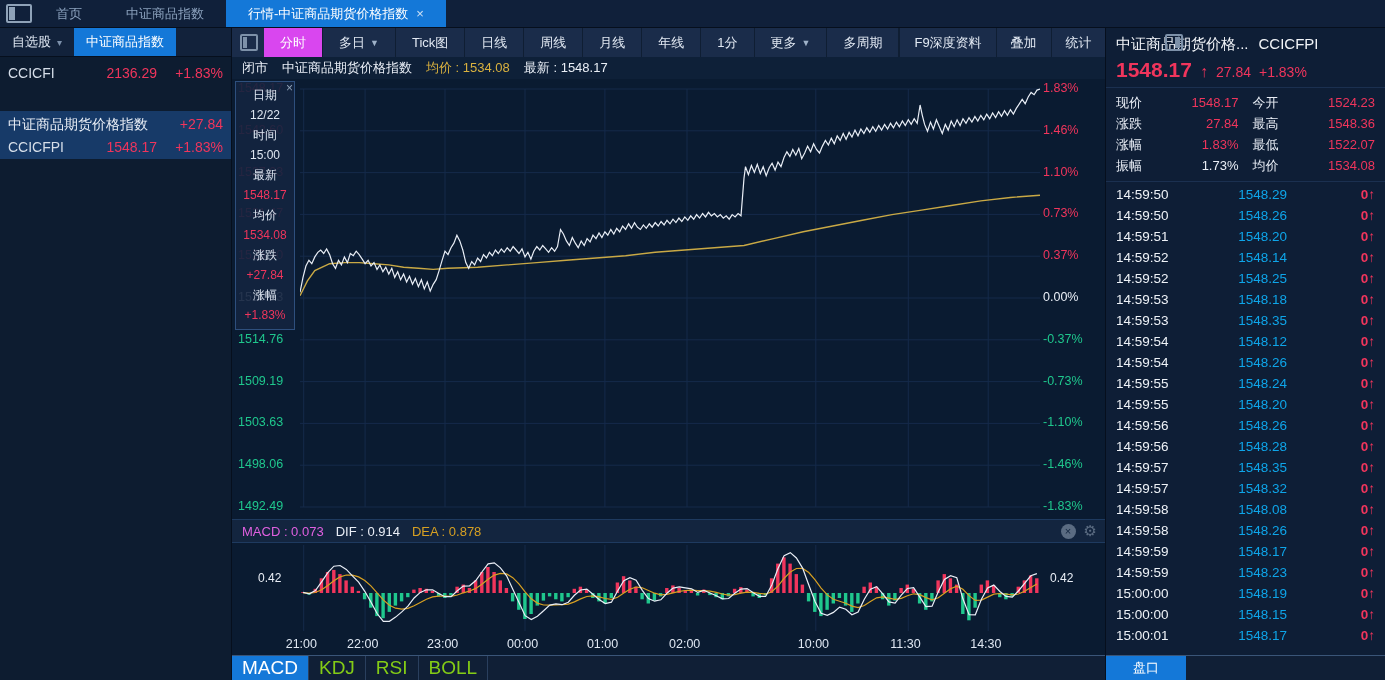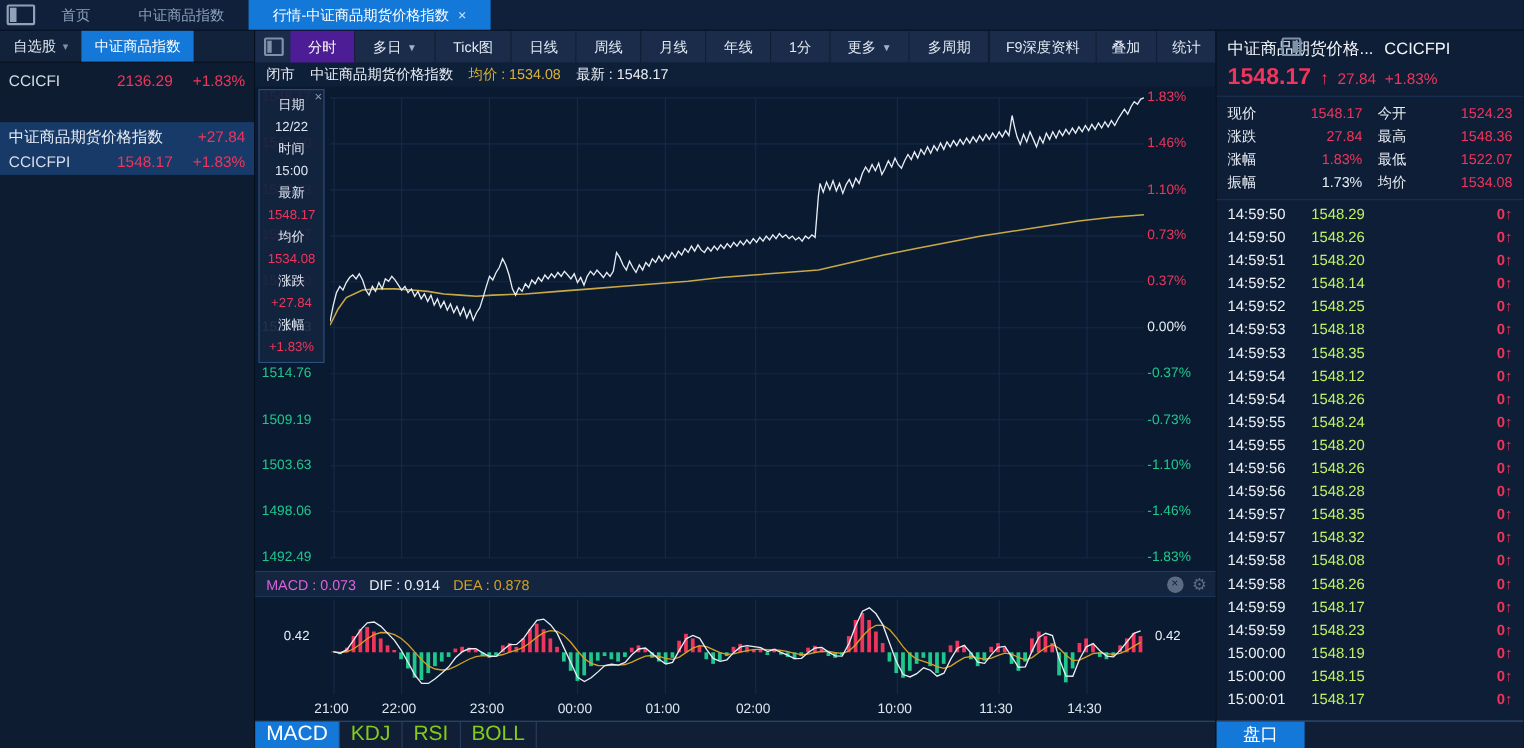--- a/index.html
+++ b/index.html
@@ -31,21 +31,21 @@
   .wcode { width:74px; color:#d6dee9; }
   .wprice { flex:1; text-align:right; color:#f0355c; }
   .wpct { width:66px; text-align:right; color:#f0355c; }
 
   
   .center { width:873px; flex:none; display:flex; flex-direction:column; background:#0a1b31; }
   .chart-toolbar { height:29px; flex:none; background:#1a2c4a; display:flex; align-items:stretch; font-size:13px; }
   .tb-icon { width:18px; margin:6px 6px 6px 8px; border:2px solid #7d91a9; border-radius:2px; position:relative; flex:none; }
   .tb-icon::after { content:""; position:absolute; left:1px; top:1px; bottom:1px; width:4px; background:#7d91a9; }
   .tb-btn { padding:0 16px; display:flex; align-items:center; gap:5px; color:#e2e9f3; border-right:1px solid #0f1e33; cursor:pointer; white-space:nowrap; }
-  .tb-btn.active { background:#4c1d95; color:#fff; }
+  .tb-btn.active { background:#d946ef; color:#fff; }
   .tb-btn .caret { font-size:9px; color:#9fb2c9; }
   .tb-spacer { flex:1; }
   .tb-right { padding:0 14px; border-right:none; border-left:1px solid #0f1e33; }
   .tb-panel-icon { width:18px; margin:6px 10px 6px 4px; border:2px solid #7d91a9; border-radius:2px; position:relative; flex:none; cursor:pointer; }
   .tb-panel-icon::after { content:""; position:absolute; right:1px; top:1px; bottom:1px; width:5px; background:#7d91a9; }
 
   .chart-title { height:22px; flex:none; display:flex; align-items:center; gap:14px; padding-left:10px; font-size:13px; background:#0e2038; }
   .ct-status,.ct-name { color:#e9eef6; }
   .ct-avg { color:#d9b13f; }
   .ct-last { color:#e9eef6; }
@@ -88,24 +88,24 @@
   .q-arrow { font-size:16px; font-weight:bold; color:#f0355c; }
   .q-chg,.q-pct { font-size:14px; color:#f0355c; }
   .q-stats { flex:none; padding:4px 10px 5px 10px; border-bottom:1px solid #1b3050; }
   .q-srow { height:21px; display:flex; align-items:center; font-size:13px; }
   .q-slabel { width:42px; color:#e9eef6; }
   .q-sval { flex:1; text-align:right; }
   .q-sval.pad { padding-right:14px; }
   .q-ticks { flex:1; min-height:0; padding:2px 10px 0 10px; overflow:hidden; }
   .q-trow { height:21px; display:flex; align-items:center; font-size:13.5px; }
   .q-ttime { width:76px; color:#eef2f7; }
-  .q-tprice { flex:1; padding-right:58px; color:#bef264; }
+  .q-tprice { flex:1; text-align:right; padding-right:58px; color:#0ea5e9; }
   .q-tvol { width:30px; text-align:right; color:#f0355c; font-weight:bold; }
   .q-tabs { height:25px; flex:none; display:flex; background:#101f36; border-top:1px solid #3a5578; }
-  .q-tab { width:80px; display:flex; align-items:center; justify-content:center; font-size:16px; background:#1478d8; color:#fff; cursor:pointer; }
+  .q-tab { width:80px; display:flex; align-items:center; justify-content:center; font-size:13px; background:#1478d8; color:#fff; cursor:pointer; }
 </style>
 </head>
 <body>
 
 <div class="app">
 
   <div class="topbar">
     <div class="win-icon"></div>
     <div id="topTabs" style="display:flex;align-items:stretch;">
         <div class="top-tab">

